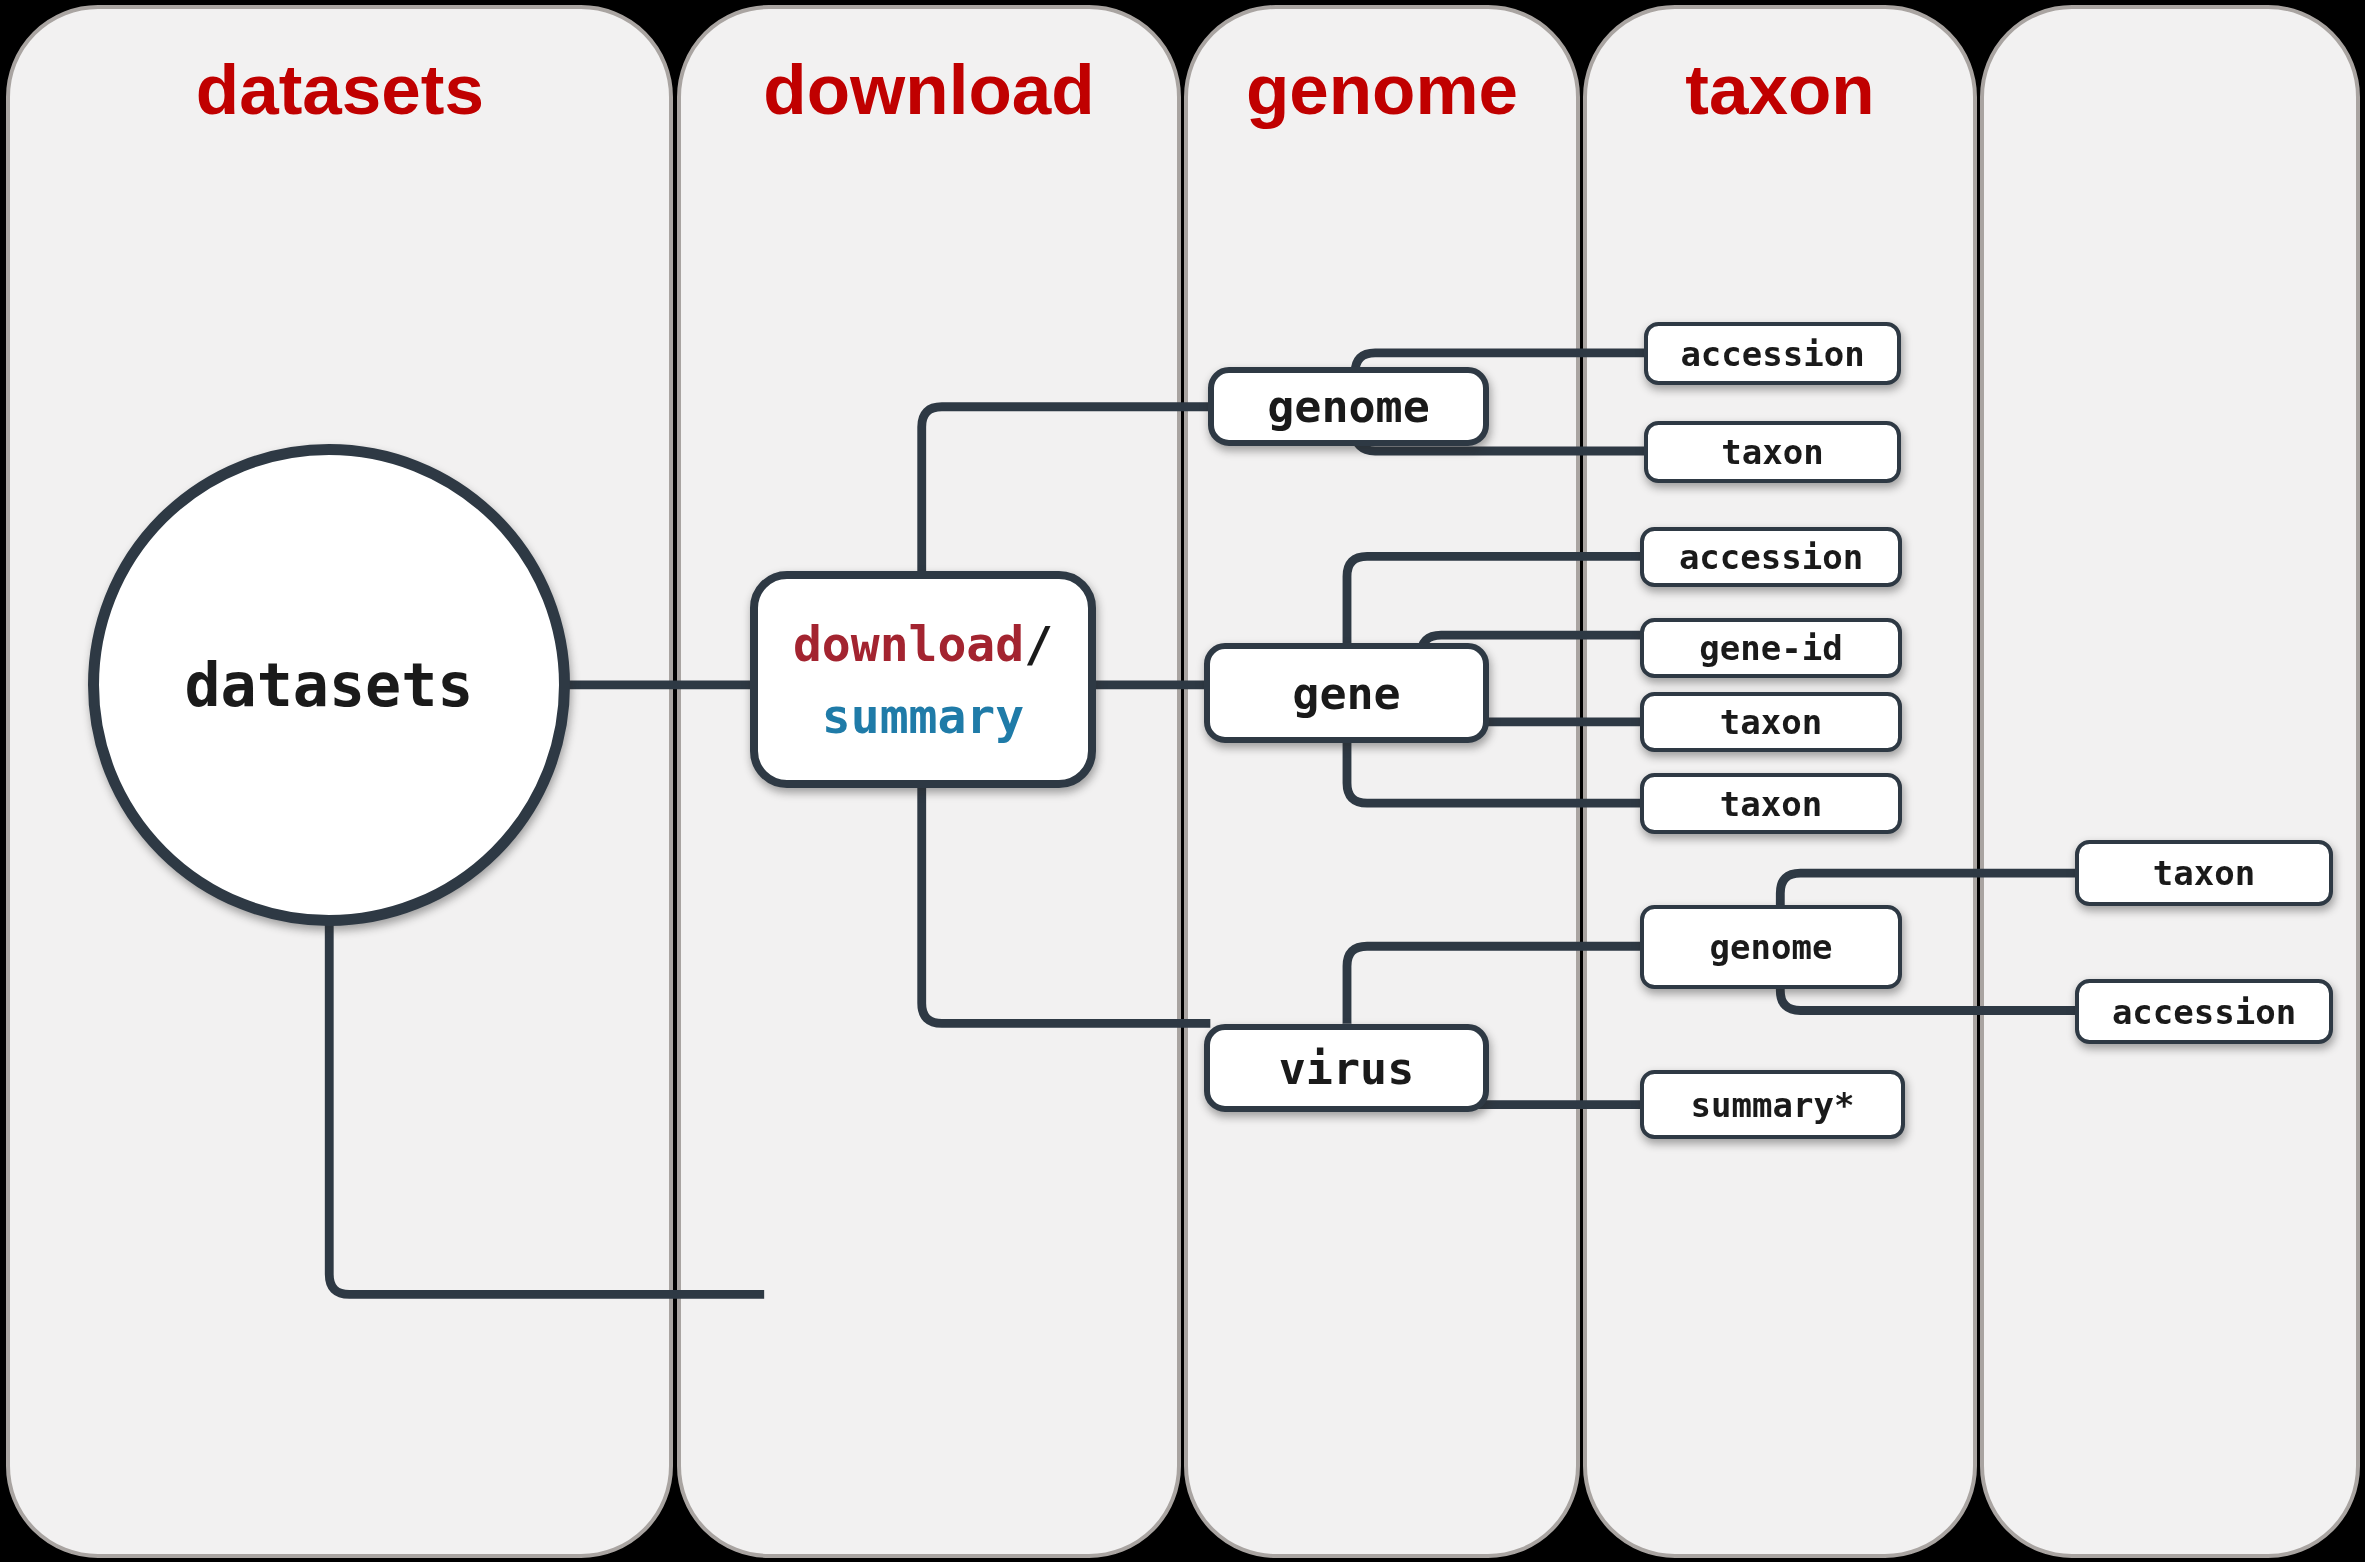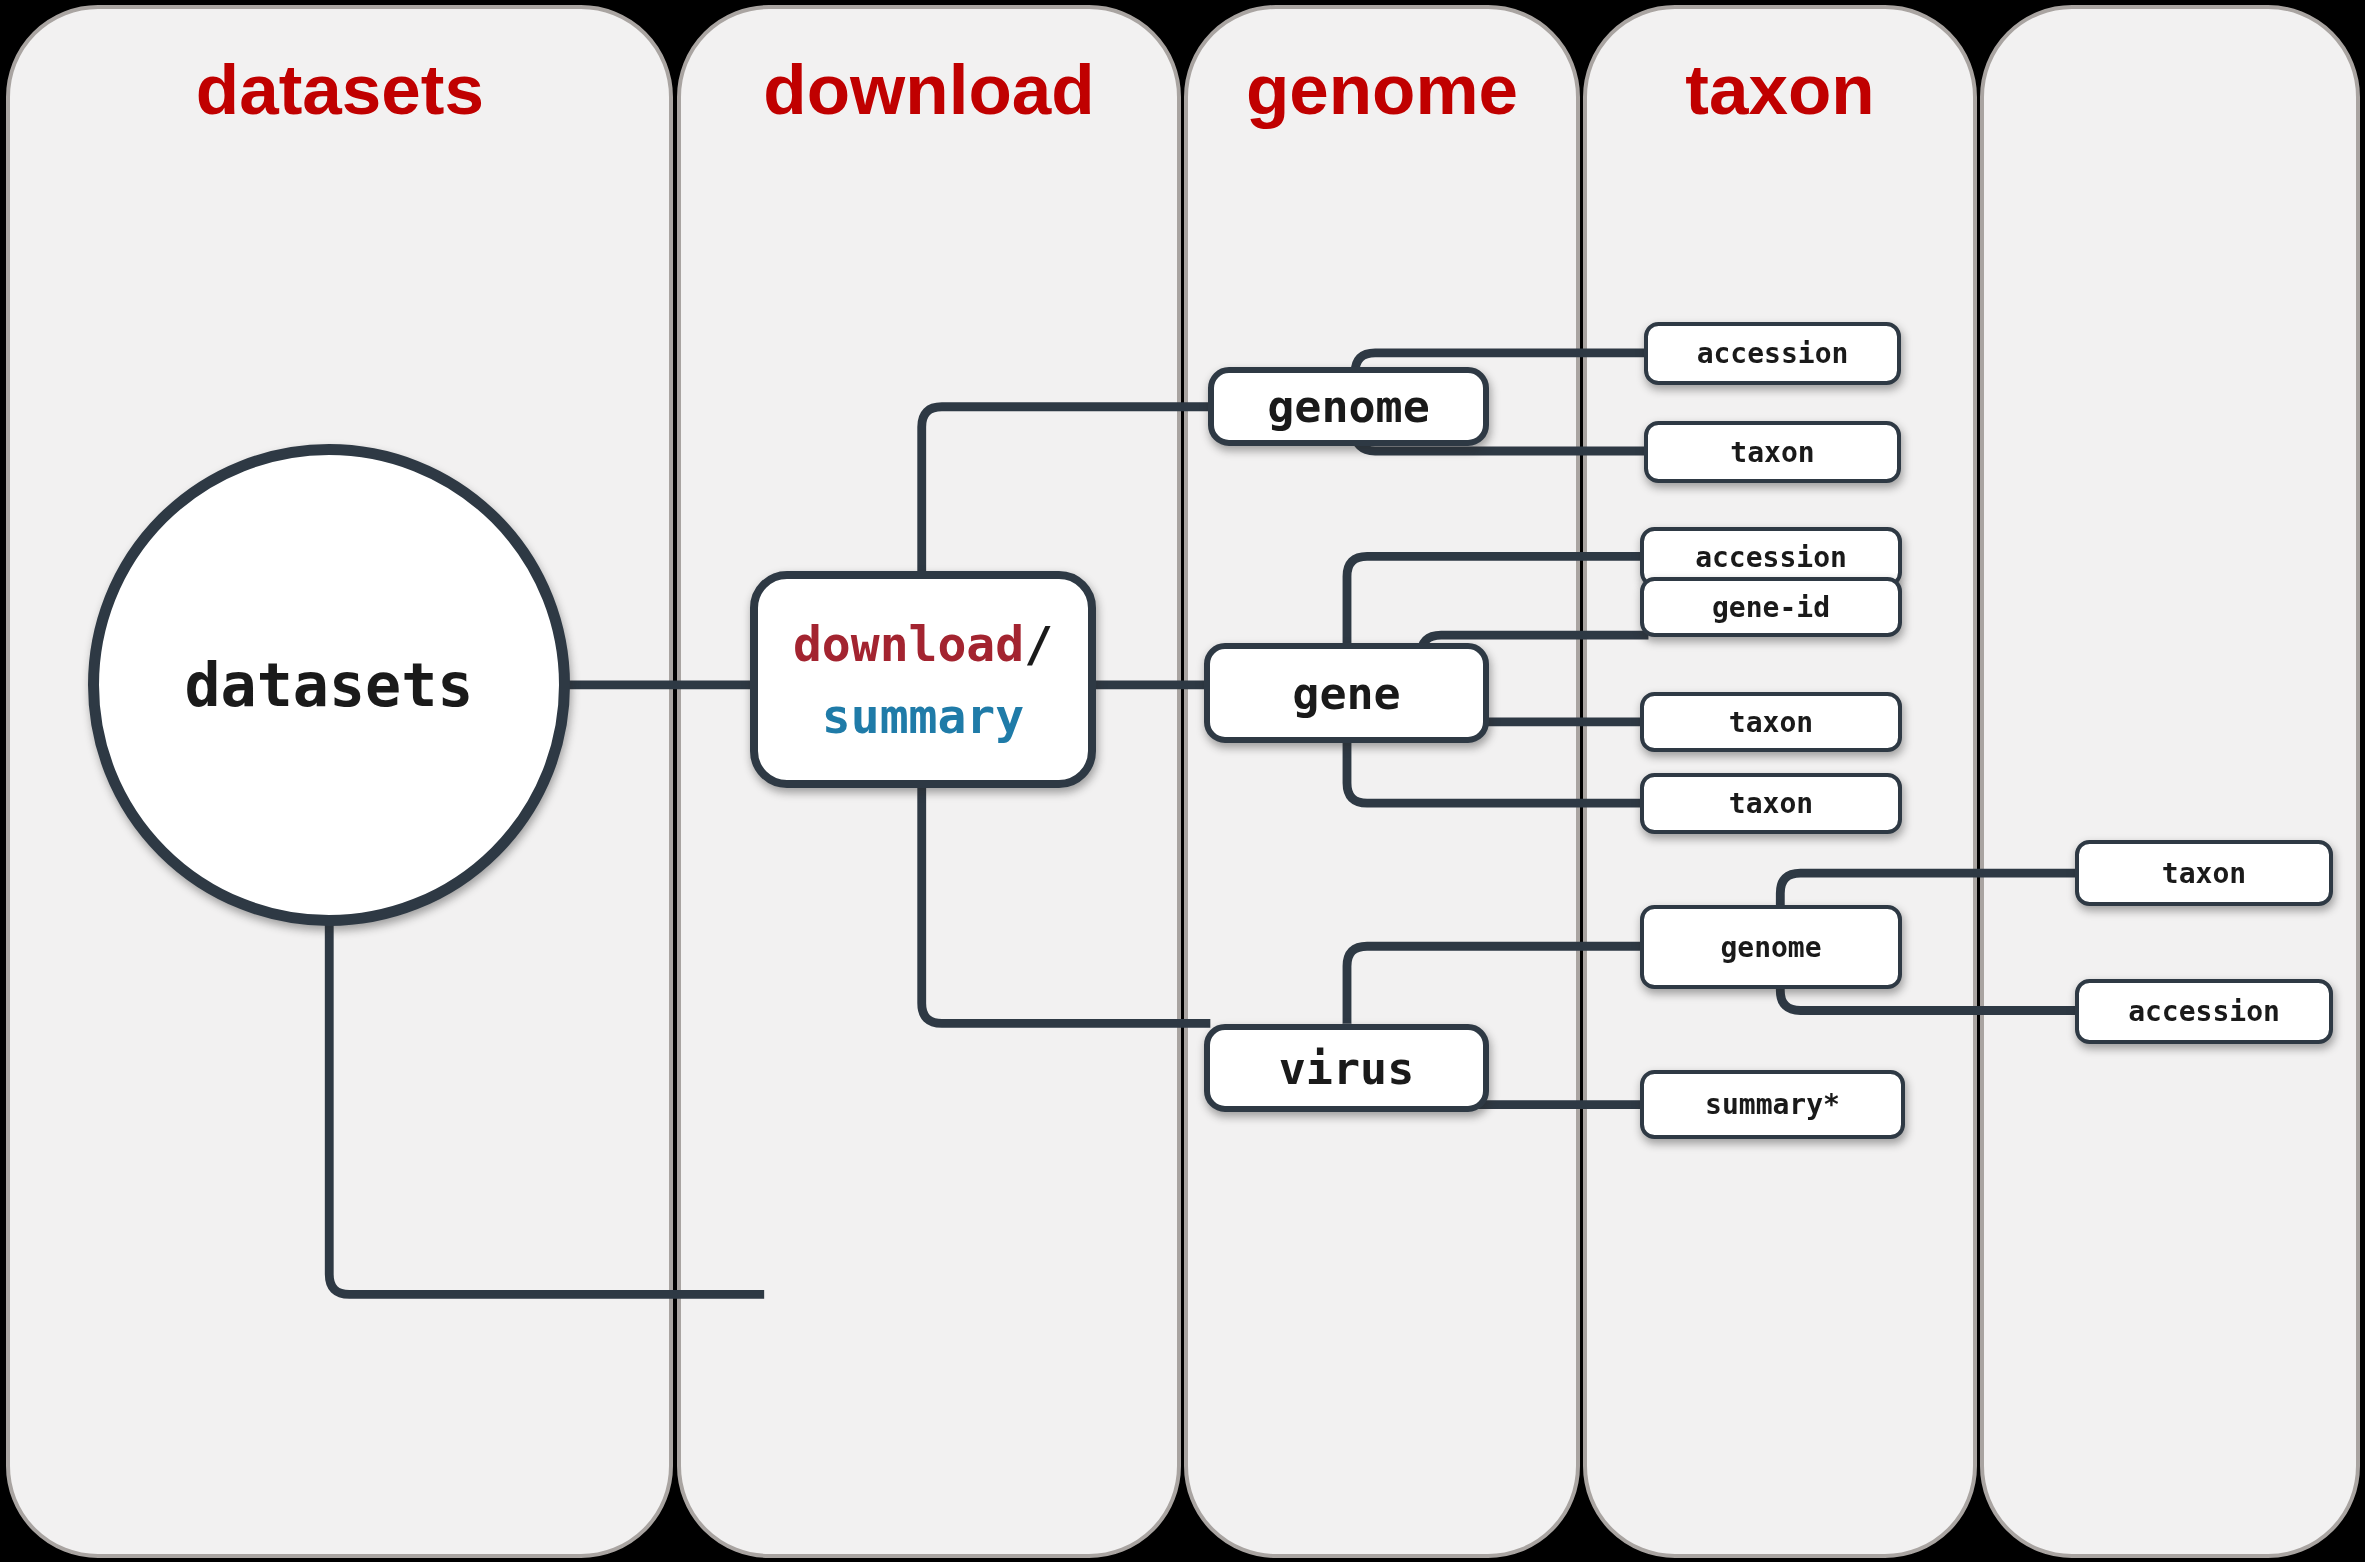--- a/index.html
+++ b/index.html
@@ -29,21 +29,21 @@
     border-style:solid; border-color:var(--line,#2e3944);
     color:var(--node_text,#1a1a1a);
     display:flex; align-items:center; justify-content:center;
     font-weight:700; text-align:center;
     box-shadow:1.6px 4.8px 8px rgba(40,40,40,0.40);
   }
   .circle  { border-width:11.3px; border-radius:50%; font-size:60px; }
   .big     { border-width:8.8px; border-radius:37px; font-size:48px; line-height:1.5; flex-direction:column; }
   .big2    { border-width:9.6px; border-radius:39px; font-size:51px; }
   .sub     { border-width:6.4px;  border-radius:21px; font-size:45px; }
-  .leaf    { border-width:4.8px;  border-radius:14.5px; font-size:28px; }
+  .leaf    { border-width:4.8px;  border-radius:14.5px; font-size:34px; }
   .cmd-red  { color:var(--command_red,#a32430); }
   .cmd-blue { color:var(--command_blue,#1f7ba8); }
   .cmd-slash{ color:var(--node_text,#1a1a1a); }
   .cmd-line { display:flex; flex-direction:row; }
 </style>
 </head>
 <body>
 
 <div class="stage">
 
@@ -111,21 +111,21 @@
   </div>
 
   <div class="node leaf" style="left:1644px;top:421px;width:257px;height:62px;">
     <span>taxon</span>
   </div>
 
   <div class="node leaf" style="left:1640px;top:527px;width:262px;height:60px;">
     <span>accession</span>
   </div>
 
-  <div class="node leaf" style="left:1640px;top:577px;width:262px;height:60px;">
+  <div class="node leaf" style="left:1640px;top:618px;width:262px;height:60px;">
     <span>gene-id</span>
   </div>
 
   <div class="node leaf" style="left:1640px;top:692px;width:262px;height:60px;">
     <span>taxon</span>
   </div>
 
   <div class="node leaf" style="left:1640px;top:773px;width:262px;height:61px;">
     <span>taxon</span>
   </div>

